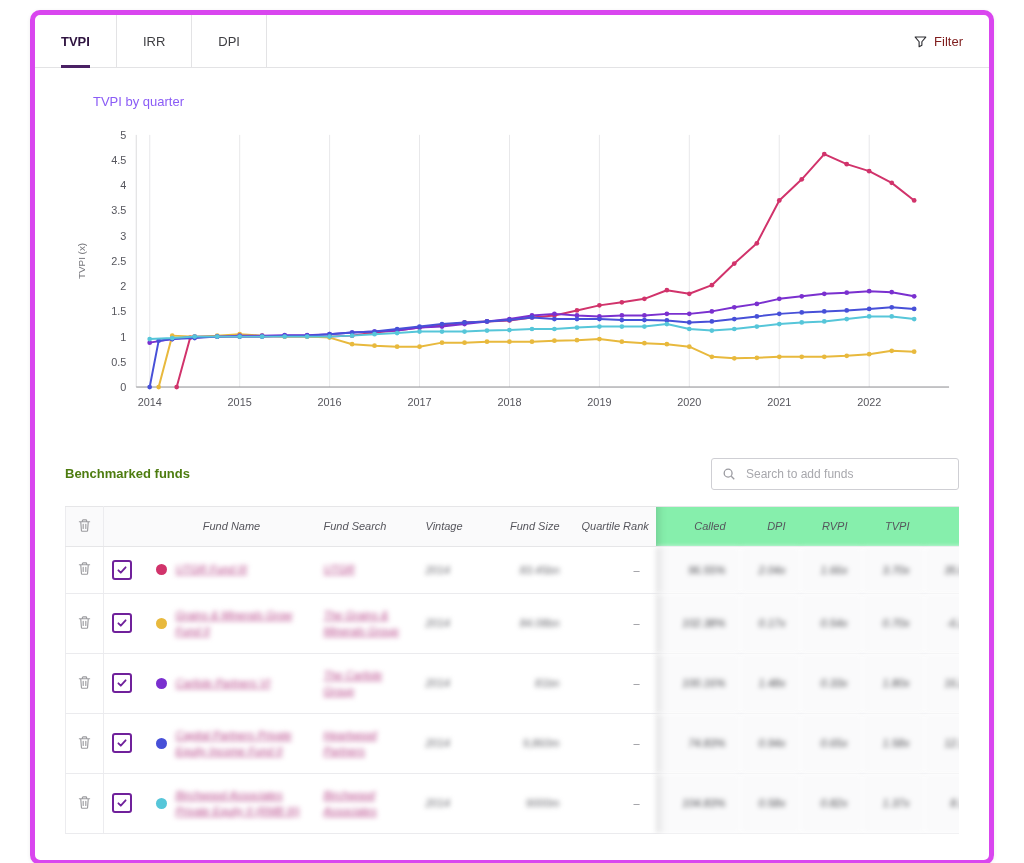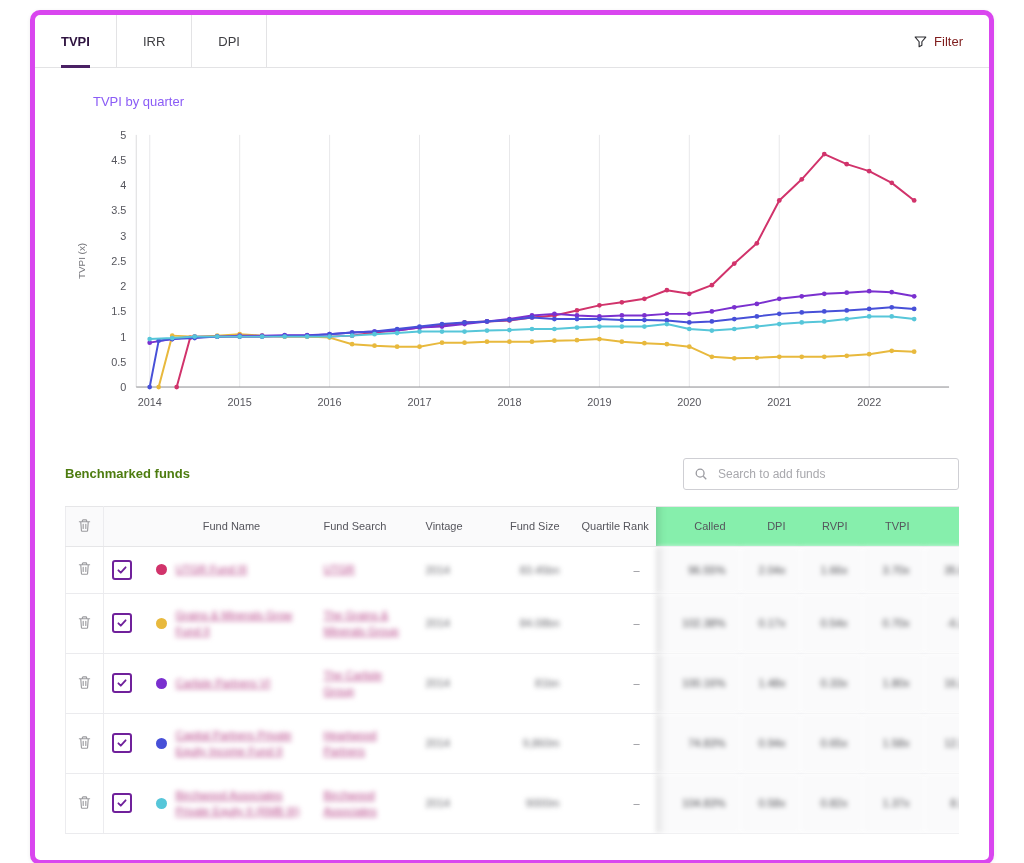--- a/index.html
+++ b/index.html
@@ -15,27 +15,27 @@
   .filter-btn{margin-left:auto;display:flex;align-items:center;gap:7px;padding:0 26px;
               font-size:13px;color:#7f1d1d;cursor:pointer;}
   
   .chart-section{padding:26px 26px 4px 26px;}
   .chart-title{font-size:13px;font-weight:400;color:#8b5cf6;margin:0 0 16px 32px;}
   #chart{padding:0 6px;}
   
   .funds-section{padding:28px 30px 26px 30px;}
   .funds-header{display:flex;align-items:center;justify-content:space-between;}
   .funds-title{font-size:13px;font-weight:700;color:#4d7c0f;}
-  .searchbox{display:flex;align-items:center;gap:8px;width:276px;height:32px;
+  .searchbox{display:flex;align-items:center;gap:8px;width:248px;height:32px;
              border:1px solid #cfcfd4;border-radius:3px;padding:0 10px;background:#fff;box-sizing:border-box;}
   .searchbox input{border:0;outline:none;flex:1;font-size:12px;color:#333;font-family:inherit;min-width:0;}
   ::placeholder{color:#a8a8ad;}
   
   .table-wrap{margin-top:16px;overflow:hidden;}
-  table{border-collapse:collapse;table-layout:fixed;width:930px;font-size:11px;border-left:1px solid #ececef;}
+  table{border-collapse:collapse;table-layout:fixed;width:930px;font-size:11px;border-left:1px solid #ececef;font-style:italic;}
   th{font-weight:400;color:#55555c;text-align:left;padding:11px 8px;background:#fafafb;
      border-top:1px solid #e6e6e8;border-bottom:1px solid #e6e6e8;white-space:nowrap;overflow:hidden;}
   th.center{text-align:center;}
   th.right{text-align:right;padding-right:14px;}
   th.grey-h{background:#86efac;}
   td{padding:13px 8px;border-bottom:1px solid #ebebee;vertical-align:middle;color:#4a4a4f;overflow:hidden;}
   .col-trash{border-right:1px solid #ececef;text-align:center;}
   .num{text-align:right;padding-right:14px;}
   .grey{background:#fafafb;}
   .shadow{box-shadow:inset 12px 0 10px -10px rgba(0,0,0,.16);}

